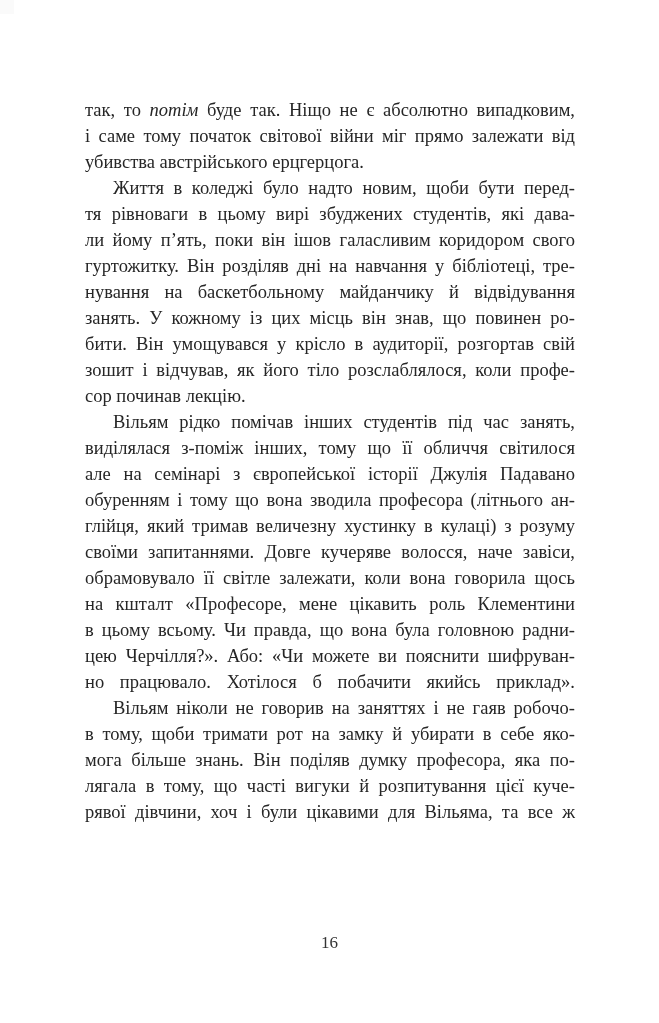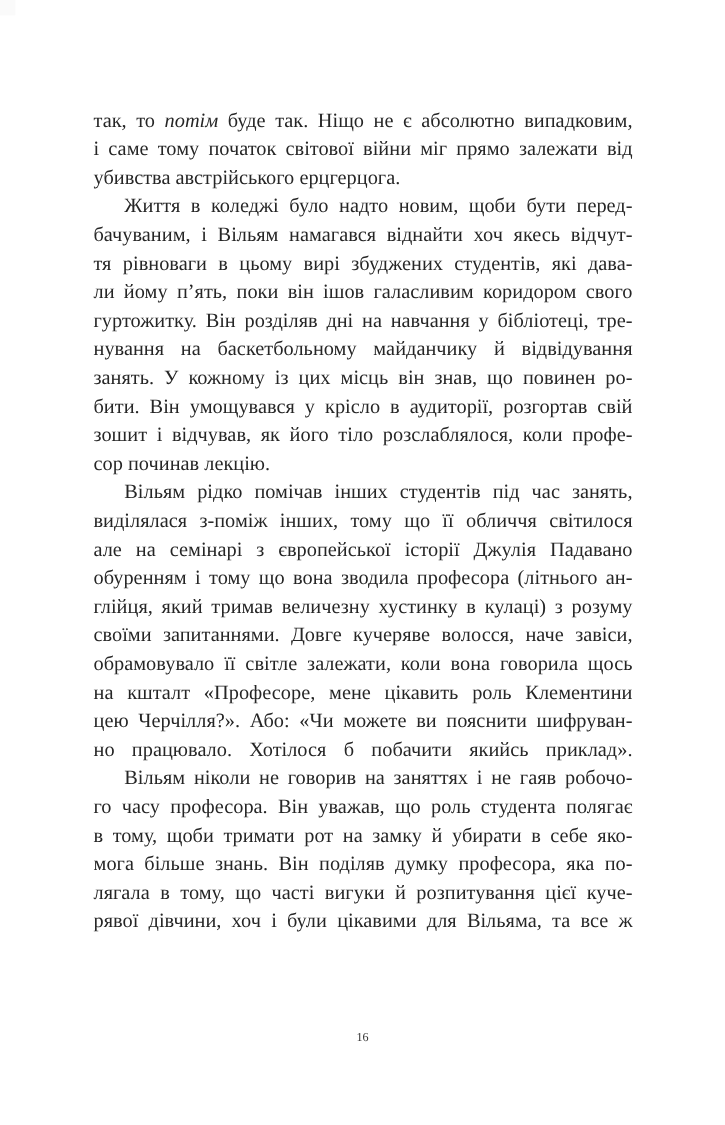--- a/index.html
+++ b/index.html
@@ -46,55 +46,54 @@
   }
   .italic {
     font-style: italic;
   }
   .folio {
     position: absolute;
     left: 0;
     top: 933px;
     width: 659px;
     text-align: center;
-    font-size: 11px;
+    font-size: 17px;
     line-height: 20px;
     color: #333333;
   }
 </style>
 </head>
 <body>
 
 <div class="page" style="background: rgb(255, 255, 255);">
   <div class="corner-artifact"></div>
   <div class="text-block" style="color: rgb(38, 38, 38);">
       <div class="line"><span>так, то </span><span class="italic">потім</span><span> буде так. Ніщо не є абсолютно випадковим,</span></div>
       <div class="line"><span>і саме тому початок світової війни міг прямо залежати від</span></div>
       <div class="line para-end"><span>убивства австрійського ерцгерцога.</span></div>
       <div class="line indent"><span>Життя в коледжі було надто новим, щоби бути перед-</span></div>
-      <div class="line"><span>бачуваним, і Вільям намагався віднайти хоч якесь відчут-</span></div>
       <div class="line"><span>тя рівноваги в цьому вирі збуджених студентів, які дава-</span></div>
       <div class="line"><span>ли йому п’ять, поки він ішов галасливим коридором свого</span></div>
       <div class="line"><span>гуртожитку. Він розділяв дні на навчання у бібліотеці, тре-</span></div>
       <div class="line"><span>нування на баскетбольному майданчику й відвідування</span></div>
       <div class="line"><span>занять. У кожному із цих місць він знав, що повинен ро-</span></div>
       <div class="line"><span>бити. Він умощувався у крісло в аудиторії, розгортав свій</span></div>
       <div class="line"><span>зошит і відчував, як його тіло розслаблялося, коли профе-</span></div>
       <div class="line para-end"><span>сор починав лекцію.</span></div>
       <div class="line indent"><span>Вільям рідко помічав інших студентів під час занять,</span></div>
       <div class="line"><span>виділялася з-поміж інших, тому що її обличчя світилося</span></div>
       <div class="line"><span>але на семінарі з європейської історії Джулія Падавано</span></div>
       <div class="line"><span>обуренням і тому що вона зводила професора (літнього ан-</span></div>
       <div class="line"><span>глійця, який тримав величезну хустинку в кулаці) з розуму</span></div>
       <div class="line"><span>своїми запитаннями. Довге кучеряве волосся, наче завіси,</span></div>
       <div class="line"><span>обрамовувало її світле залежати, коли вона говорила щось</span></div>
       <div class="line"><span>на кшталт «Професоре, мене цікавить роль Клементини</span></div>
+      <div class="line"><span>в цьому всьому. Чи правда, що вона була головною радни-</span></div>
       <div class="line"><span>цею Черчілля?». Або: «Чи можете ви пояснити шифруван-</span></div>
       <div class="line"><span>но працювало. Хотілося б побачити якийсь приклад».</span></div>
       <div class="line indent"><span>Вільям ніколи не говорив на заняттях і не гаяв робочо-</span></div>
-      <div class="line"><span>го часу професора. Він уважав, що роль студента полягає</span></div>
       <div class="line"><span>в тому, щоби тримати рот на замку й убирати в себе яко-</span></div>
       <div class="line"><span>мога більше знань. Він поділяв думку професора, яка по-</span></div>
       <div class="line"><span>лягала в тому, що часті вигуки й розпитування цієї куче-</span></div>
       <div class="line"><span>рявої дівчини, хоч і були цікавими для Вільяма, та все ж</span></div>
     </div>
   <div class="folio" style="color: rgb(51, 51, 51);">16</div>
 </div>
 
 </body></html>

